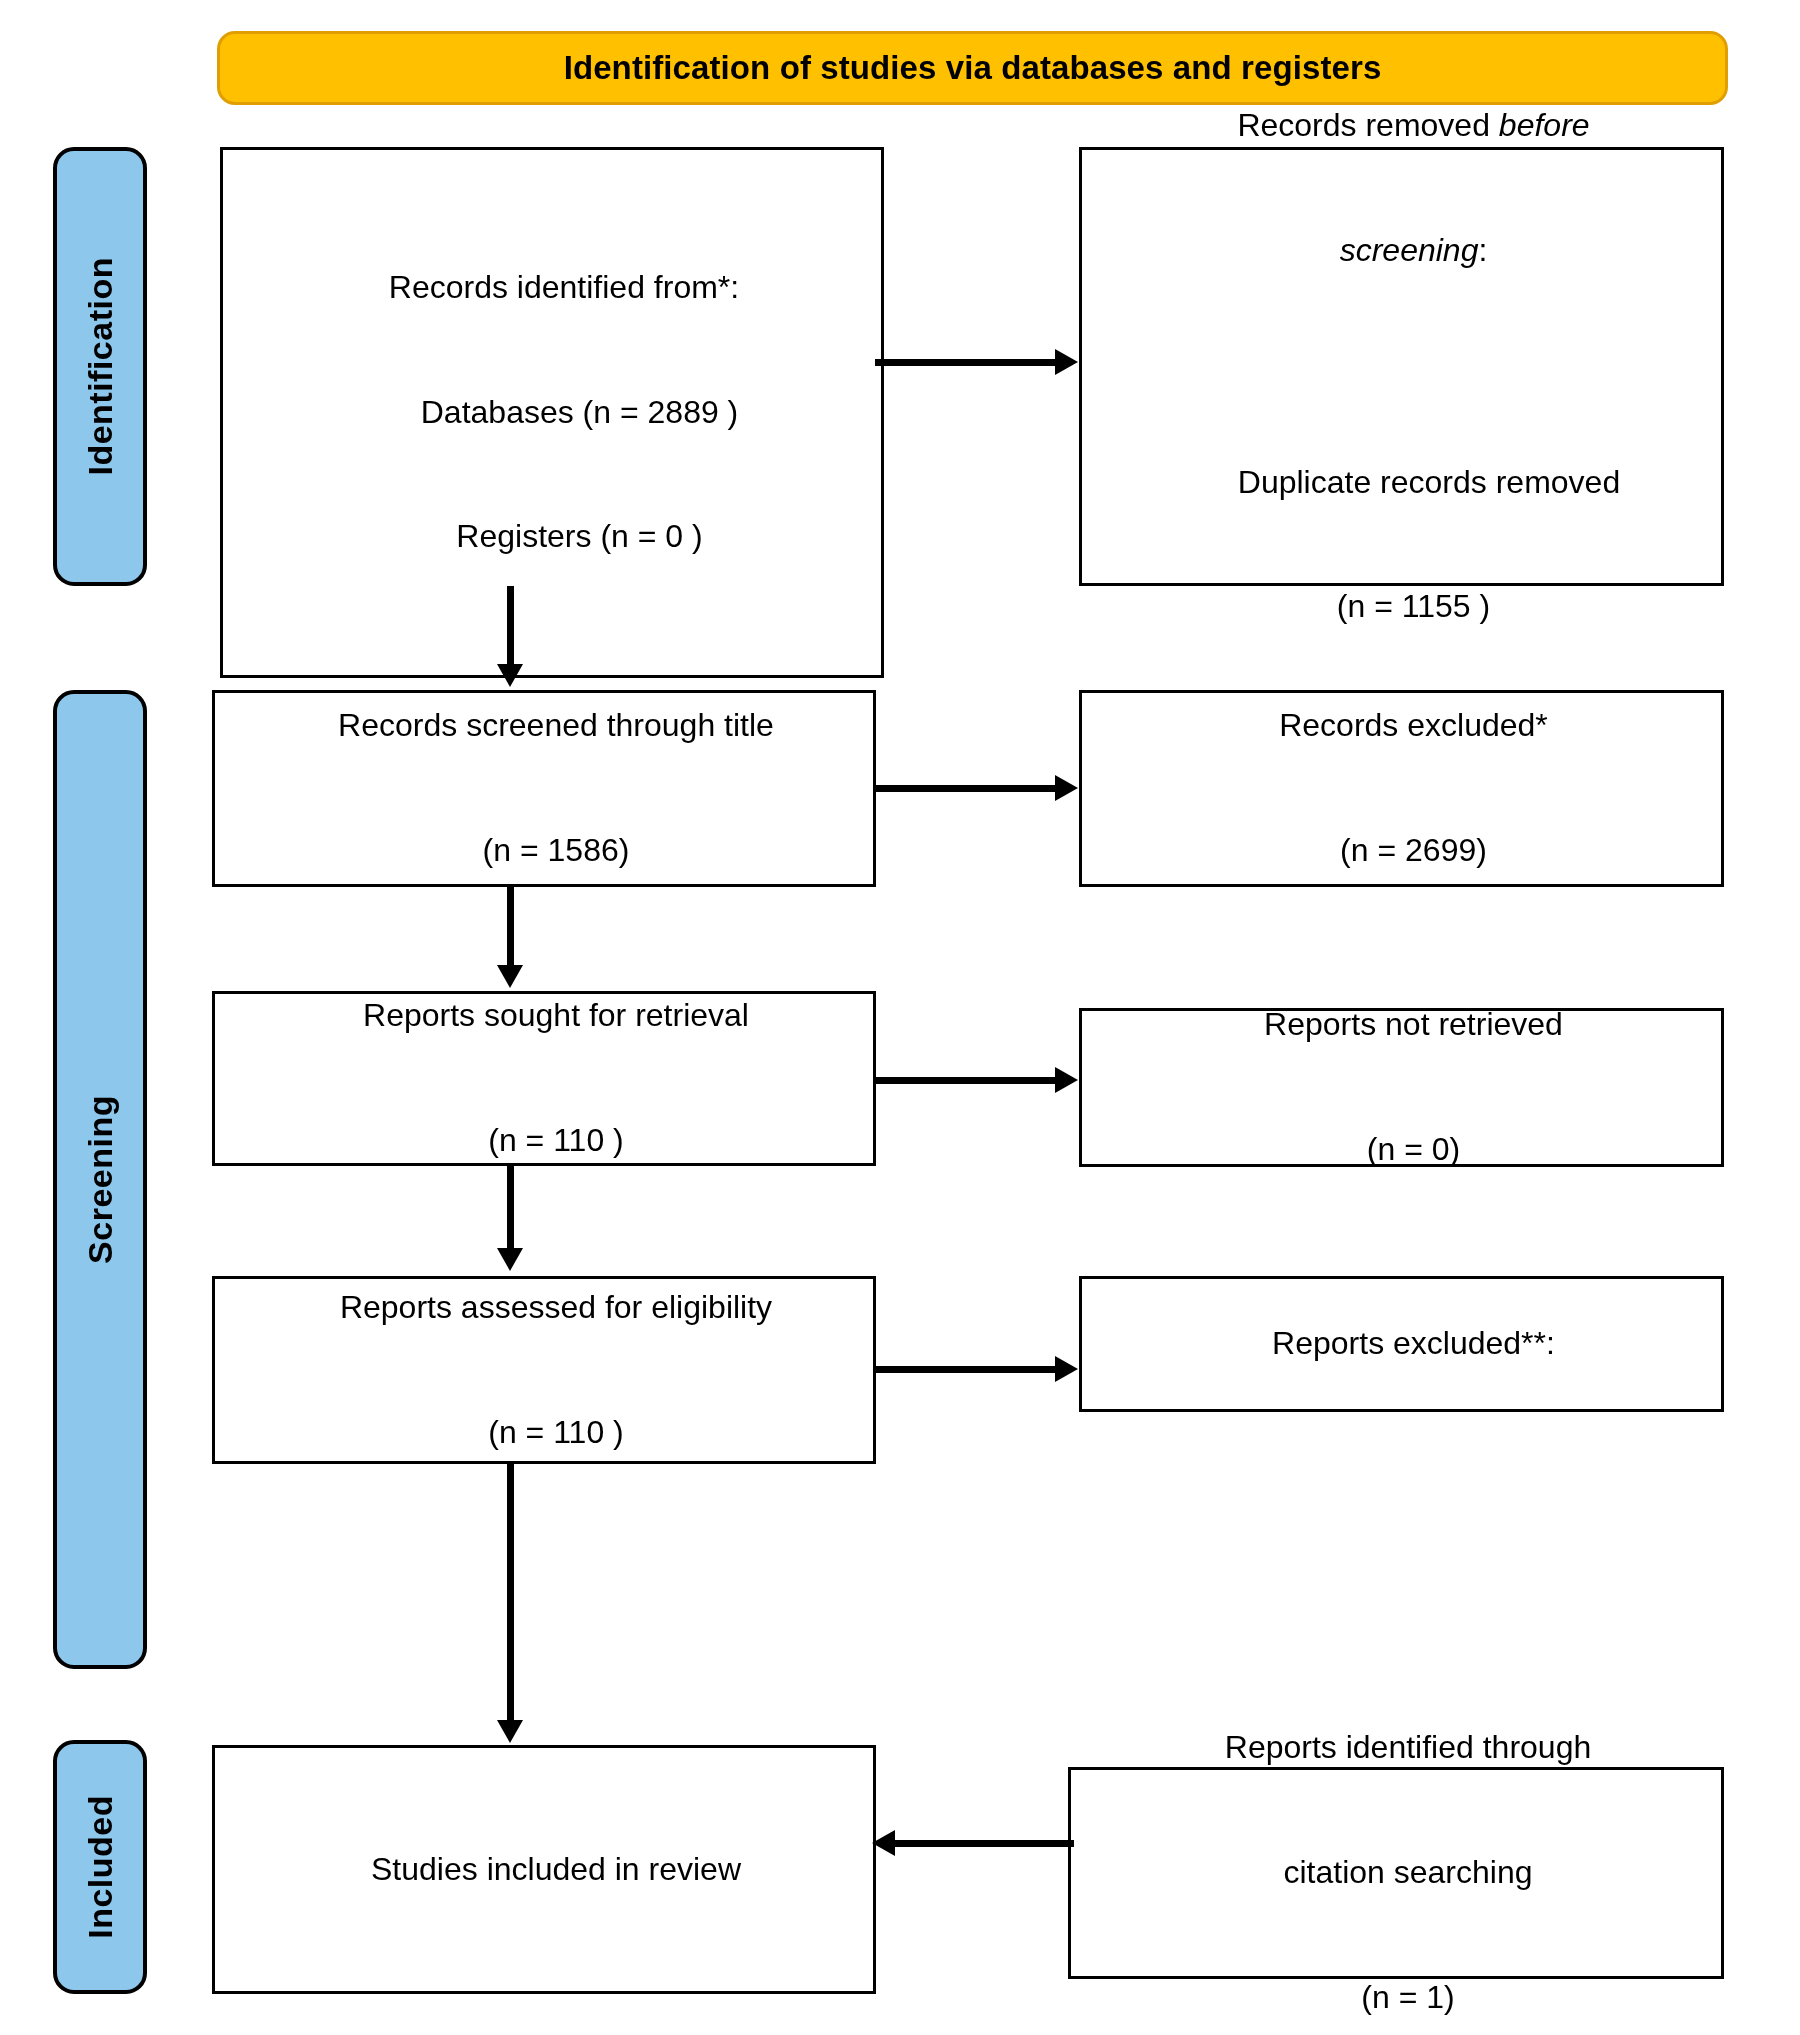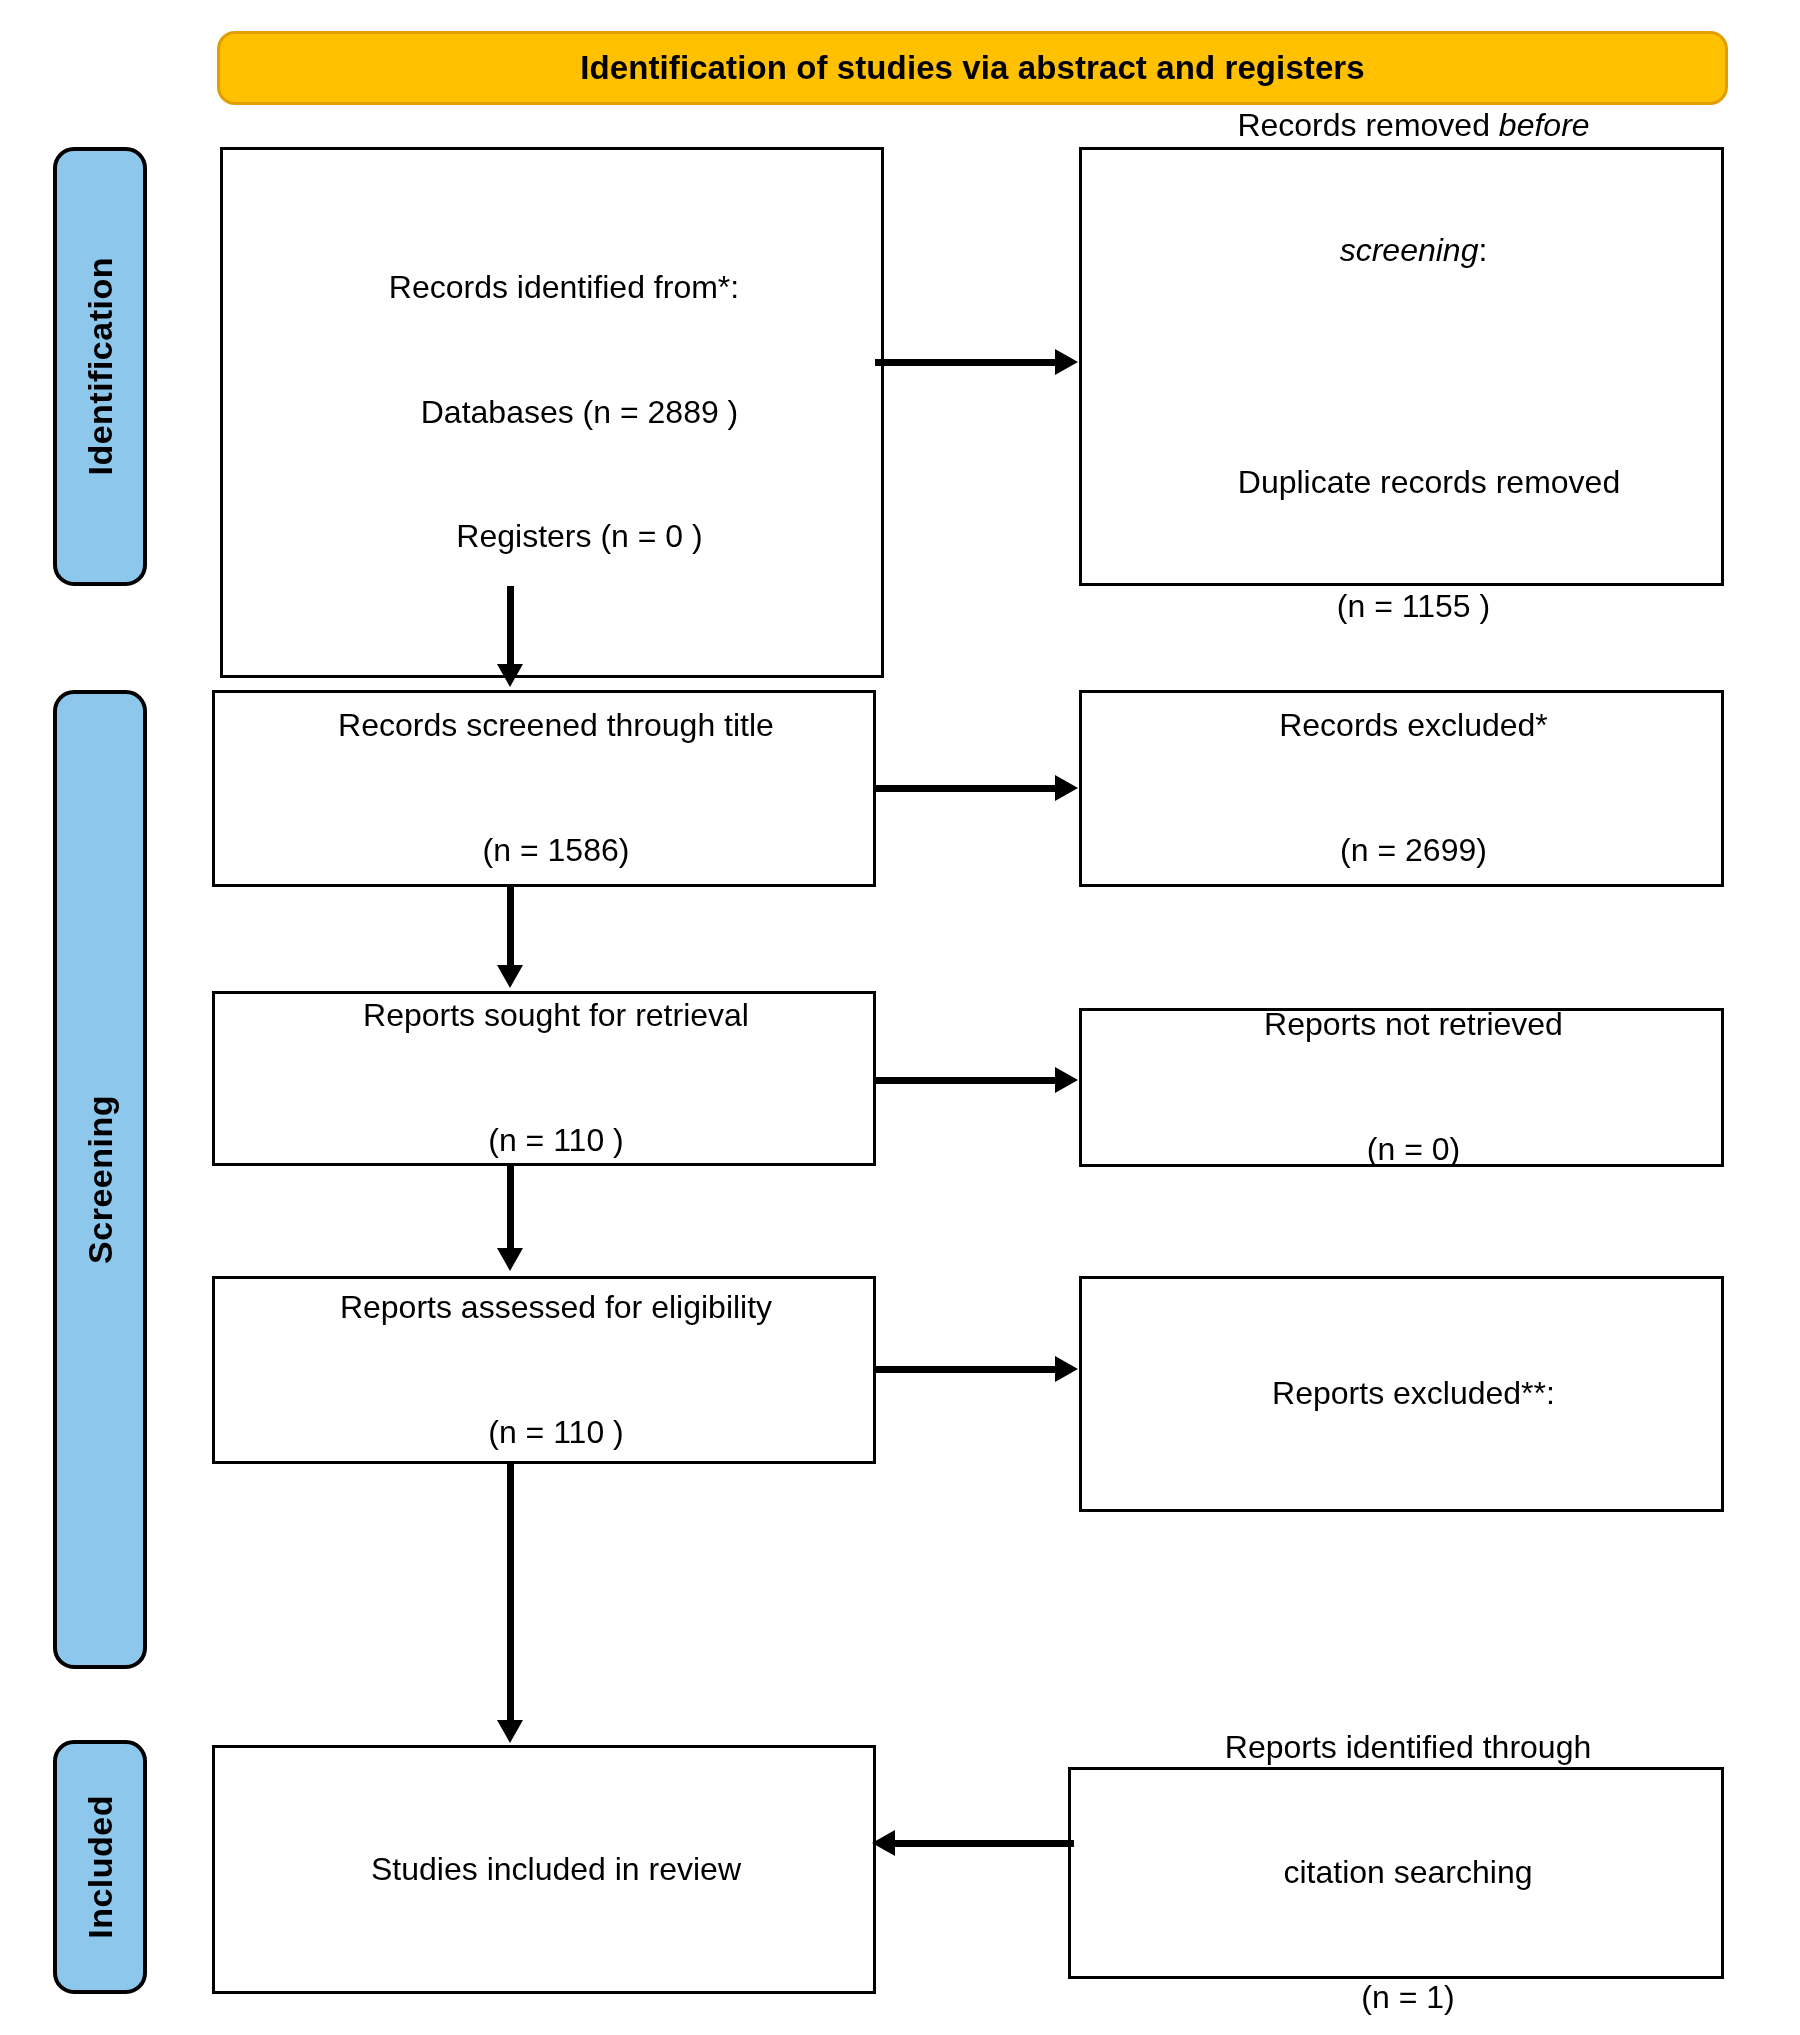--- a/index.html
+++ b/index.html
@@ -103,21 +103,21 @@
     border-right: 13.8px solid transparent;
     border-top: 23px solid #000000;
   }
 </style>
 </head>
 <body>
 
 <div id="canvas">
 
   <div class="phase-banner" style="left:217px; top:31px; width:1511px; height:74px; font-size:33px;">
-    <span>Identification of studies via abstract and registers</span>
+    <span>Identification of studies via databases and registers</span>
   </div>
 
   <div class="stage" style="left:53px; top:147px; width:94px; height:439px;">
     <span class="stage-label" style="font-size:34px;">Identification</span>
   </div>
 
   <div class="stage" style="left:53px; top:690px; width:94px; height:979px;">
     <span class="stage-label" style="font-size:34px;">Screening</span>
   </div>
 
@@ -189,21 +189,21 @@
   <div class="vline" style="left:507px; top:1166px; width:7.4px; height:85px;"></div>
   <div class="arrow-down" style="left:497px; top:1248px;"></div>
 
   <div class="pbox" style="left:212px; top:1276px; width:664px; height:188px;">
     <div class="ptext" style="font-size:32px;">
       <div>Reports assessed for eligibility</div>
       <div>(n = 110 )</div>
     </div>
   </div>
 
-  <div class="pbox" style="left:1079px; top:1276px; width:645px; height:236px;">
+  <div class="pbox" style="left:1079px; top:1276px; width:645px; height:136px;">
     <div class="ptext" style="font-size:32px;">
       <div>Reports excluded**:</div>
     </div>
   </div>
 
   <div class="hline" style="left:875px; top:1366px; width:185px; height:7.4px;"></div>
   <div class="arrow-right" style="left:1055px; top:1356px;"></div>
 
   <div class="vline" style="left:507px; top:1464px; width:7.4px; height:259px;"></div>
   <div class="arrow-down" style="left:497px; top:1720px;"></div>

